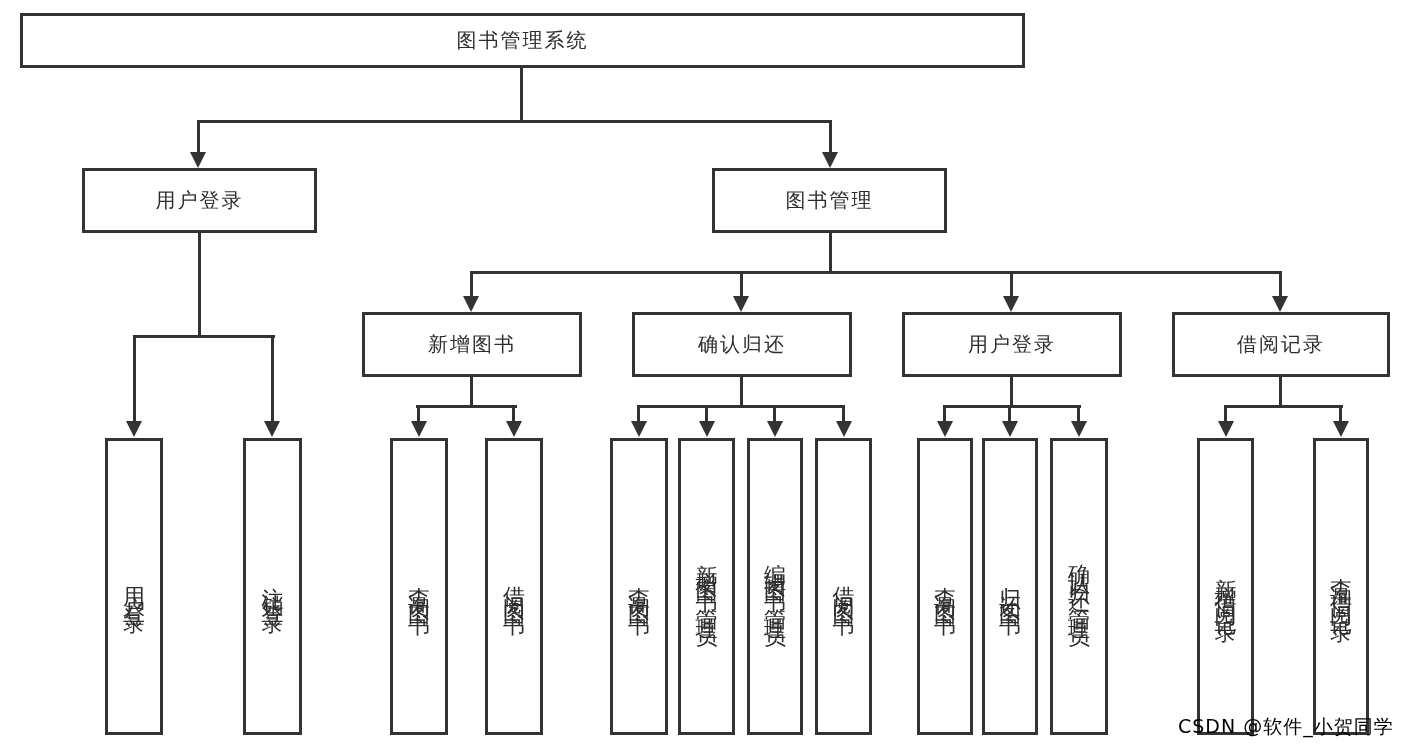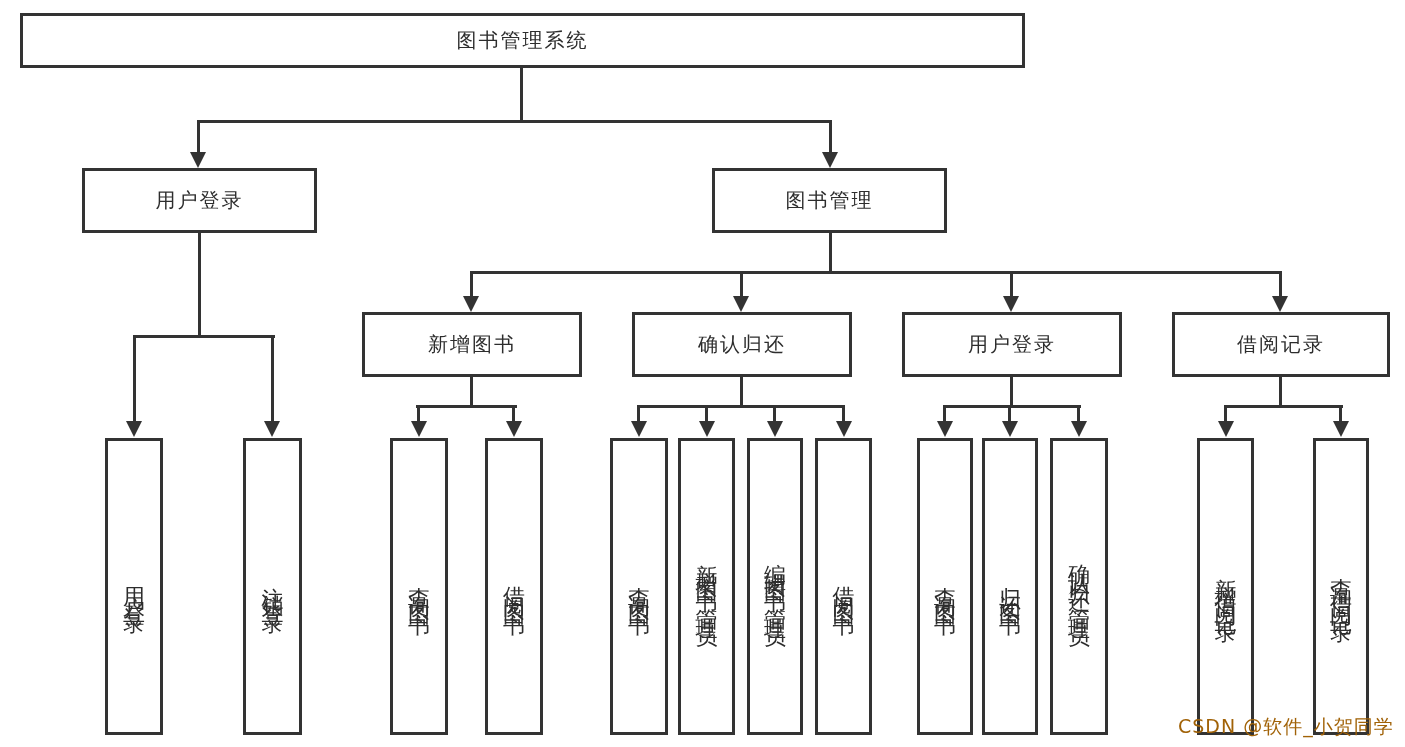--- a/index.html
+++ b/index.html
@@ -23,21 +23,21 @@
   }
   .vline{position:absolute;width:3px;background:#333333;}
   .hline{position:absolute;height:3px;background:#333333;}
   .arrow{
     position:absolute;width:0;height:0;
     border-left:8px solid transparent;border-right:8px solid transparent;
     border-top:16px solid #333333;
   }
   .watermark{
     position:absolute;left:1178px;top:714px;z-index:10;
-    font-size:19px;color:#a16207;letter-spacing:1px;white-space:nowrap;
+    font-size:19px;color:#000000;letter-spacing:1px;white-space:nowrap;
   }
 </style>
 </head>
 <body>
 
 <div id="canvas">
 
   <div class="box" style="left:20px;top:13px;width:1005px;height:55px;">
     <span>图书管理系统</span>
   </div>

